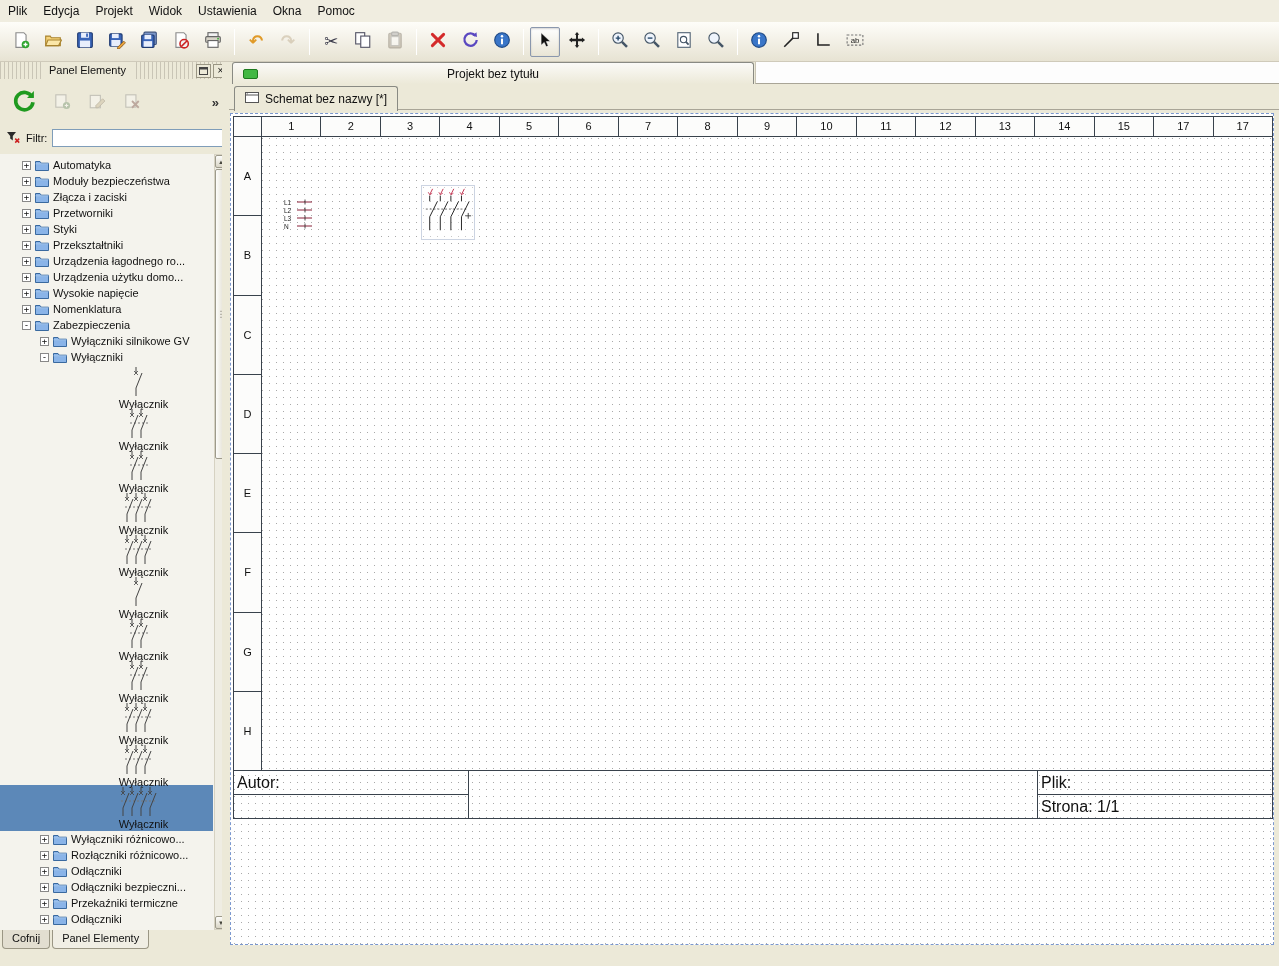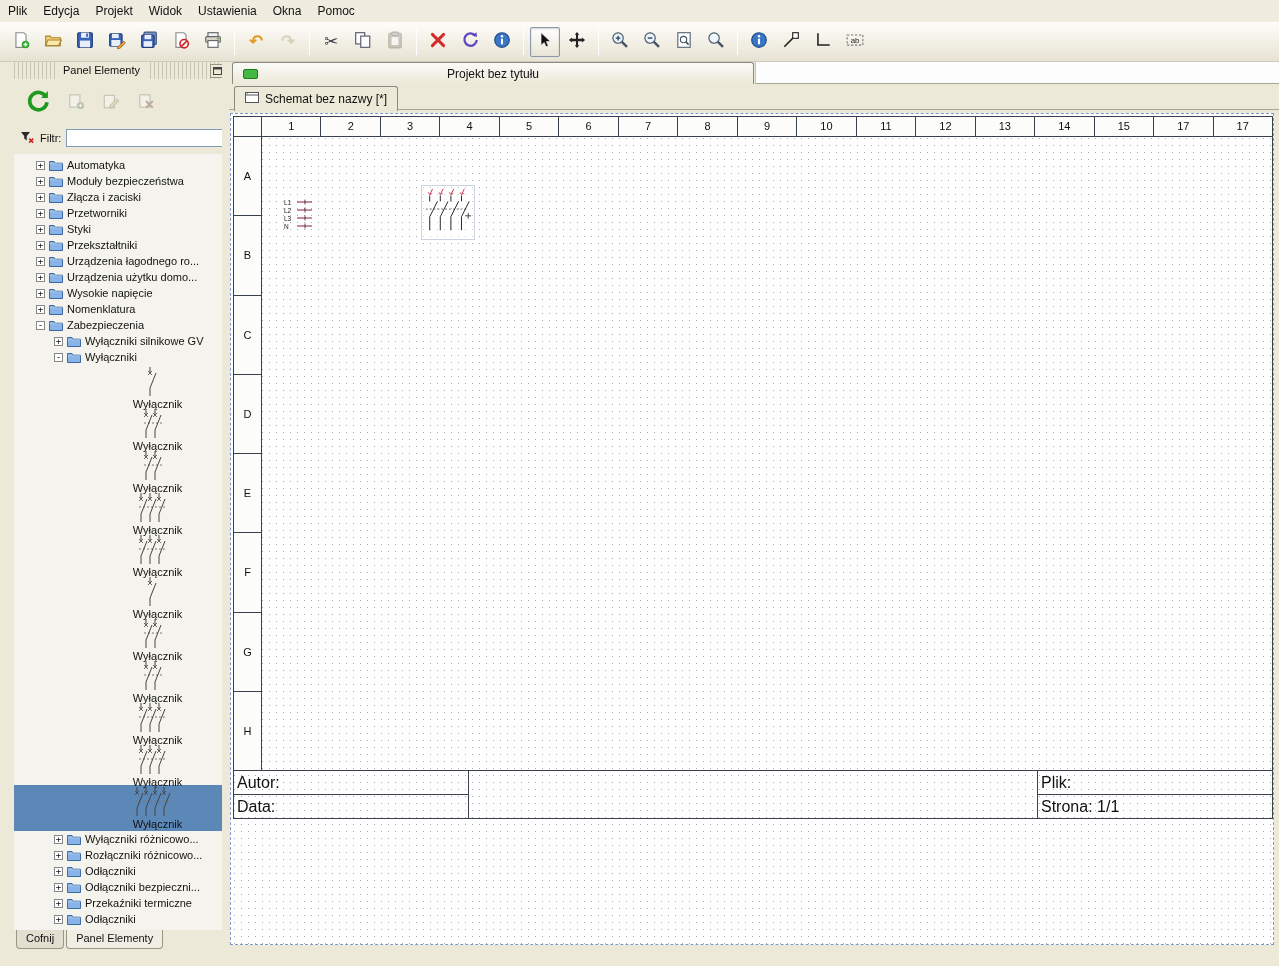--- a/index.html
+++ b/index.html
@@ -12,21 +12,21 @@
 
   
   #toolbar { position:absolute; left:0; top:22px; width:100%; height:40px; background:linear-gradient(#fefdf9,#e7e3d3); border-bottom:1px solid #cfcaba; display:flex; align-items:center; padding-left:5px; }
   .tb-btn { width:30px; height:30px; border:1px solid transparent; background:transparent; display:flex; align-items:center; justify-content:center; margin:0 1px; }
   .tb-btn.pressed { border:1px solid #8a97ad; background:linear-gradient(#ffffff,#e9e5d5); box-shadow:inset 0 1px 2px rgba(0,0,0,.18); border-radius:2px; }
   .tb-btn.disabled { opacity:.40; filter:grayscale(70%); }
   .tb-sep { width:1px; height:26px; background:#b5b2a5; border-right:1px solid #fff; margin:0 5px; }
   .glyph { font-size:17px; line-height:1; font-weight:bold; font-family:"DejaVu Sans",sans-serif; }
 
   
-  #left-dock { position:absolute; left:14px; top:62px; width:230px; bottom:0; }
+  #left-dock { position:absolute; left:0; top:62px; width:230px; bottom:0; }
   .panel-header { position:absolute; left:0; top:0; right:0; height:17px;
     background:repeating-linear-gradient(90deg,#c9c5b6 0 1px,#ece9d8 1px 4px);
     display:flex; align-items:center; }
   .panel-title { background:#ece9d8; padding:0 7px; margin-left:42px; font-size:11px; line-height:17px; }
   .ph-btns { margin-left:auto; display:flex; gap:2px; background:#ece9d8; padding:0 2px; }
   .ph-btn { width:15px; height:14px; border:1px solid #9a9684; background:#ece9d8; display:flex; align-items:center; justify-content:center; font-size:10px; line-height:1; }
 
   .panel-toolbar { position:absolute; left:0; top:17px; right:0; height:46px; display:flex; align-items:center; padding:0 7px; gap:7px; }
   .pt-btn { width:28px; height:28px; border:1px solid transparent; background:transparent; display:flex; align-items:center; justify-content:center; }
   .pt-btn.big { width:34px; }
@@ -708,21 +708,20 @@
             <div class="row-cell">C</div>
             <div class="row-cell">D</div>
             <div class="row-cell">E</div>
             <div class="row-cell">F</div>
             <div class="row-cell">G</div>
             <div class="row-cell">H</div>
           </div>
         <div class="titleblock">
           <div class="tb-left">
             <div class="tb-cell">Autor:</div>
-            <div class="tb-cell">Data:</div>
           </div>
           <div class="tb-mid"></div>
           <div class="tb-right">
             <div class="tb-cell">Plik:</div>
             <div class="tb-cell">Strona: 1/1</div>
           </div>
         </div>
         <div class="placed" id="terminal-el"><svg width="36" height="38" viewBox="0 0 36 38">
               <text x="1" y="9.5" font-size="6.5" fill="#222" font-family="Liberation Sans, sans-serif">L1</text>
               <path d="M14 7h15" stroke="#8a2038" stroke-width="1"></path>

